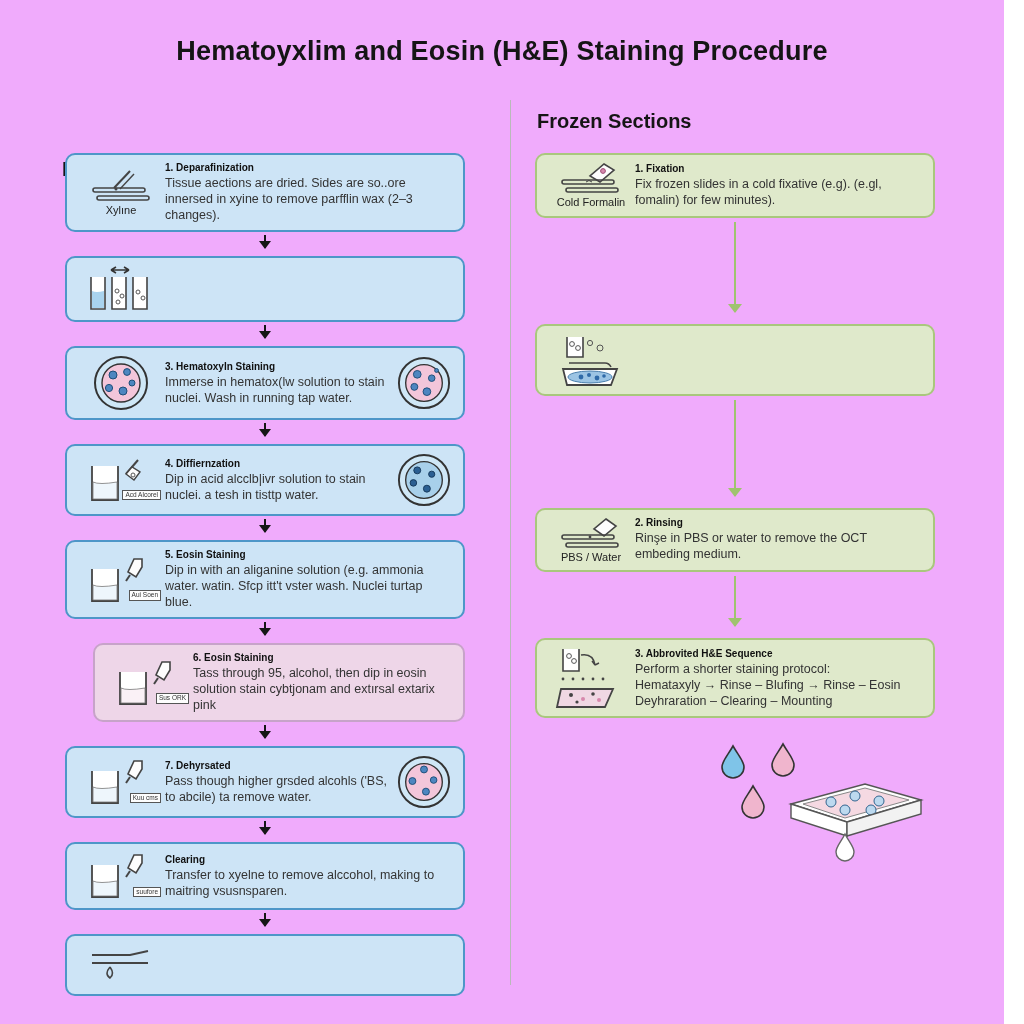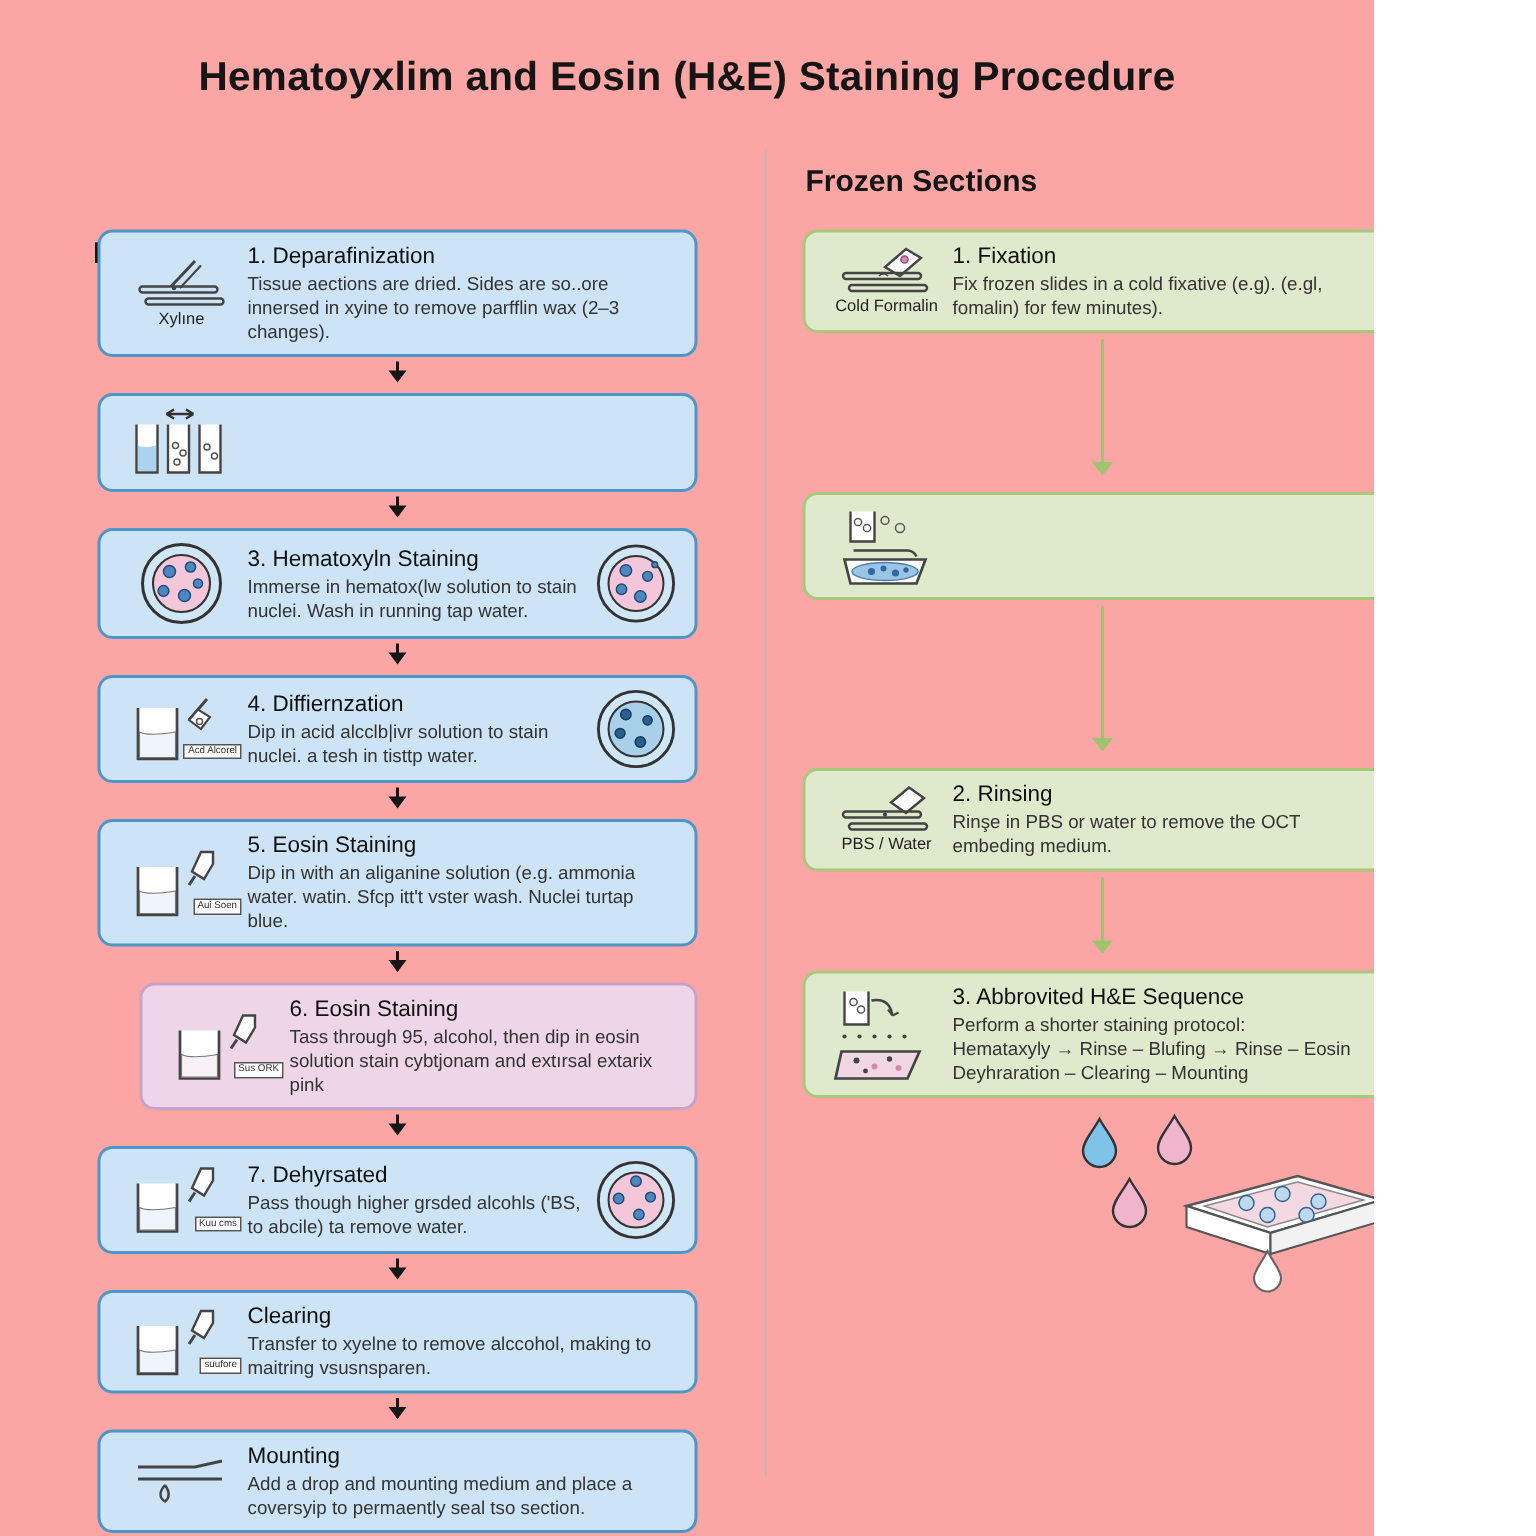--- a/index.html
+++ b/index.html
@@ -1,16 +1,16 @@
 <!DOCTYPE html>
 <html><head>
 <meta charset="utf-8">
 <style>
   html,body{margin:0;padding:0;background:#fff;}
-  .canvas{position:relative;width:916px;height:1024px;background:#fca5a5;overflow:hidden;
+  .canvas{position:relative;width:1004px;height:1024px;background:#f0abfc;overflow:hidden;
           font-family:"Liberation Sans", sans-serif;color:#111;}
   .main-title{position:absolute;top:36px;left:0;width:100%;text-align:center;
               font-size:27px;font-weight:bold;letter-spacing:.2px;color:#151515;}
   .col-header{position:absolute;font-size:20px;font-weight:bold;color:#151515;}
   .col-header.left{left:62px;top:110px;margin-top:48px;}
   .col-header.right{left:537px;top:110px;}
   .divider{position:absolute;left:510px;top:100px;width:1px;height:885px;background:#b9b9b9;}
 
   .column{position:absolute;display:flex;flex-direction:column;width:400px;}
   .column.left{left:65px;top:153px;}
@@ -22,21 +22,21 @@
   .step.pink{background:#eed6e8;border:2px solid #c7a3c9;margin-left:28px;}
   .step.green{background:#dfe9cb;border:2px solid #a9c77d;}
 
   .icon-wrap{flex:0 0 88px;display:flex;flex-direction:column;align-items:center;
              justify-content:center;position:relative;}
   .icon-caption{font-size:11px;color:#222;margin-top:1px;text-align:center;line-height:1.05;}
   .tiny-label{position:absolute;right:4px;bottom:4px;font-size:6.5px;color:#333;
               border:1px solid #555;background:#fdfdfd;padding:0 2px;line-height:1.3;
               white-space:nowrap;}
   .step-text{flex:1;padding-right:4px;}
-  .step-title{font-size:15px;font-weight:normal;color:#101010;margin-bottom:2px;}
+  .step-title{font-size:10px;font-weight:bold;color:#101010;margin-bottom:2px;}
   .step-desc{font-size:12.5px;color:#333;line-height:1.28;white-space:pre-line;}
   .right-art{flex:0 0 58px;display:flex;align-items:center;justify-content:center;}
 
   .arrow{position:relative;align-self:center;width:2px;margin:3px 0 8px;}
   .arrow.black{background:#161616;}
   .arrow.black::after{content:"";position:absolute;left:50%;bottom:-7px;transform:translateX(-50%);
       border:6px solid transparent;border-top:8px solid #161616;}
   .arrow.green{background:#9fc36f;margin:4px 0 12px;}
   .arrow.green::after{content:"";position:absolute;left:50%;bottom:-8px;transform:translateX(-50%);
       border:7px solid transparent;border-top:9px solid #9fc36f;}
@@ -229,24 +229,20 @@
     </div>
     <div class="arrow black h13"></div>
 
     <div class="step blue">
       <div class="icon-wrap">
         <svg width="66" height="40" viewBox="0 0 66 40">
           <path d="M4 10 h38 l18 -4" fill="none" stroke="#444" stroke-width="2"></path>
           <path d="M4 18 h56" fill="none" stroke="#444" stroke-width="2"></path>
           <path d="M22 22 q5 7 0 11 q-6 -4 0 -11" fill="none" stroke="#444" stroke-width="1.6"></path>
         </svg>
-      </div>
-      <div class="step-text">
-        <div class="step-title">Mounting</div>
-        <div class="step-desc">Add a drop and mounting medium and place a coversyip to permaently seal tso section.</div>
       </div>
     </div>
 
   </div>
 
   <div class="column right">
 
     <div class="step green">
       <div class="icon-wrap">
         <svg width="62" height="34" viewBox="0 0 62 34">

